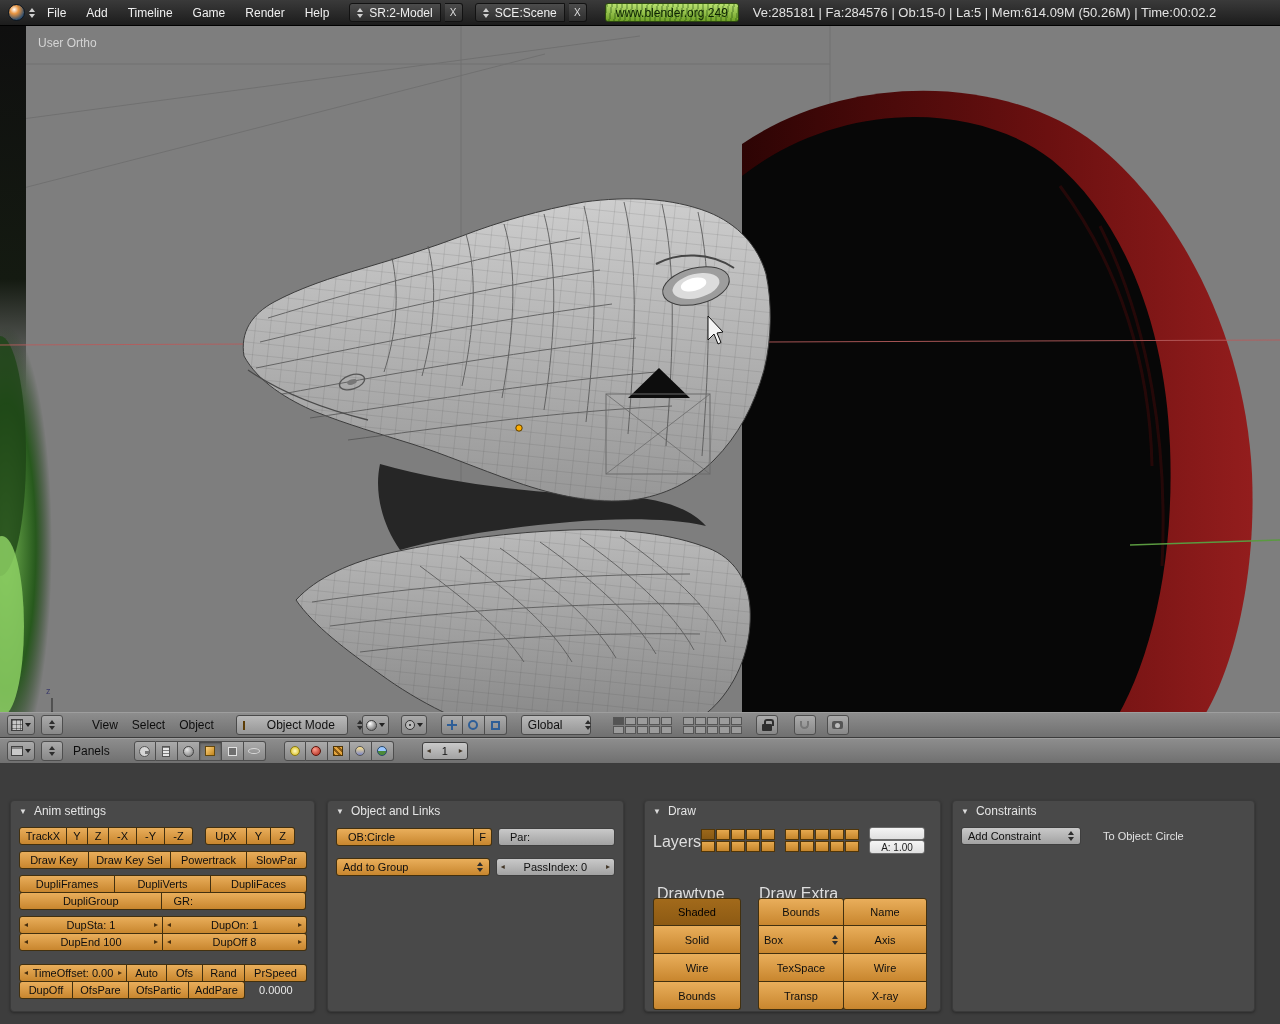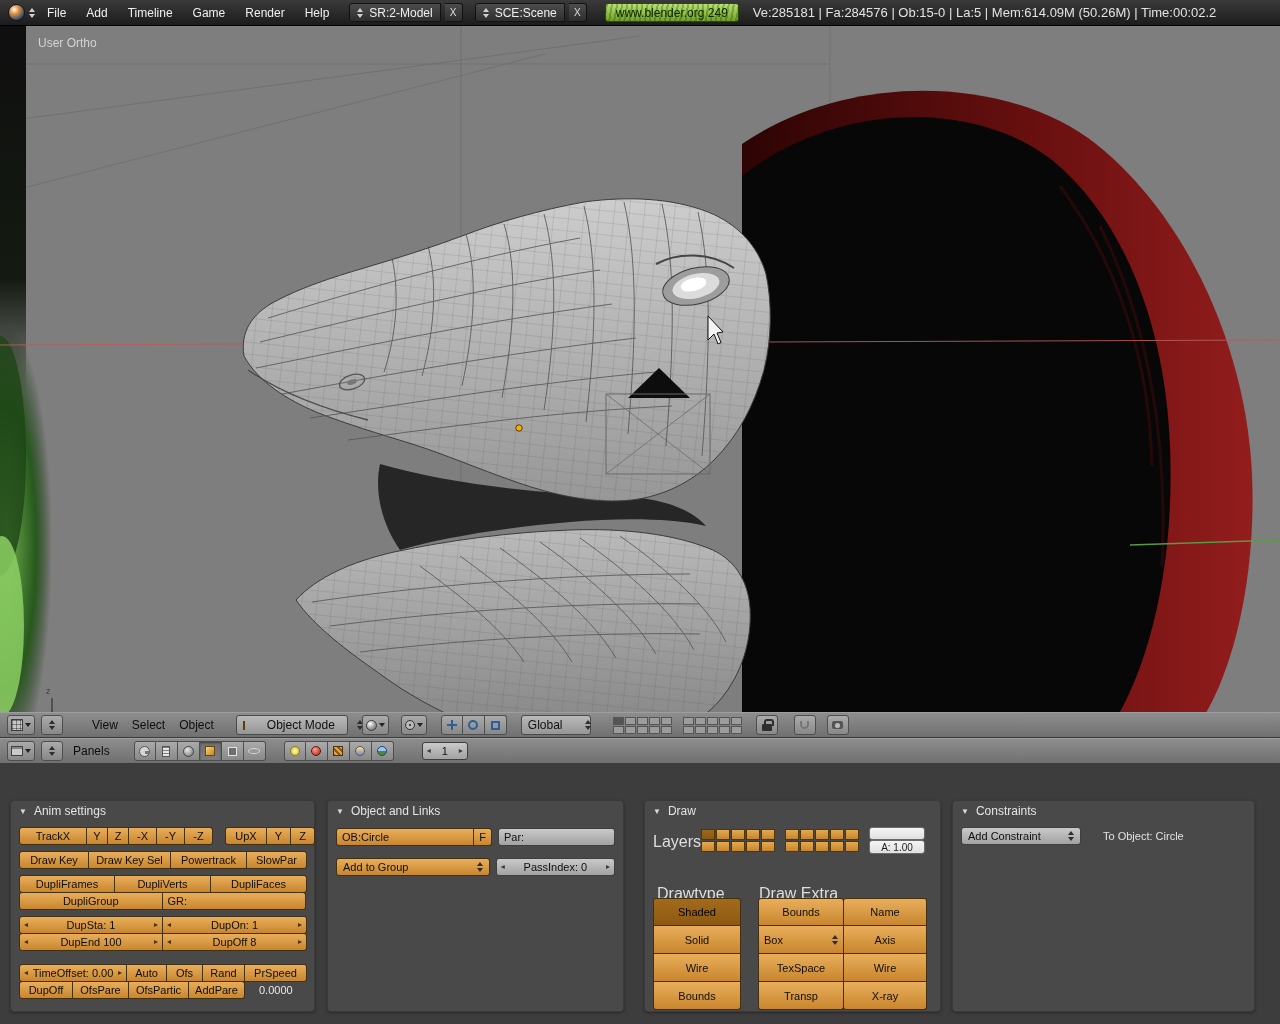--- a/index.html
+++ b/index.html
@@ -102,21 +102,21 @@
 .panel{position:absolute;top:36px;height:212px;background:#494949;border:1px solid #3a3a3a;border-radius:4px;
   box-shadow:0 1px 3px rgba(0,0,0,.35)}
 .phead{position:absolute;top:0;left:0;right:0;height:20px;display:flex;align-items:center;gap:7px;
   padding-left:8px;color:#e4e4e4;font-size:12px}
 .ptri{font-size:8px;color:#dcdcdc}
 .prow{position:absolute;left:8px;right:8px;display:flex;align-items:center}
 .plabel{position:absolute;color:#dedede;font-size:16px}
 .ob{height:18px;display:flex;align-items:center;justify-content:center;font-size:11px;color:#0e0e0e;
   background:linear-gradient(#e9ae5b,#c8862e);border:1px solid #42300f;border-radius:3px;overflow:hidden;white-space:nowrap}
 .ob.pressed{background:linear-gradient(#a26a1b,#8d5a13);color:#000}
-.ob.tf{justify-content:flex-start;padding-left:5px}
+.ob.tf{justify-content:flex-start;padding-left:11px}
 .ob.numf{justify-content:space-between;padding:0 4px}
 .ob.gray{background:linear-gradient(#c9c9c9,#a2a2a2);border-color:#3f3f3f;color:#101010}
 .ob.white{background:linear-gradient(#f5f5f5,#e0e0e0);border-color:#6b6b6b;color:#1d1d1d}
 .ar{font-size:8px;line-height:1;color:rgba(35,20,0,.8)}
 .grp{display:flex}
 .grp>.ob{border-radius:0}
 .grp>.ob+.ob{border-left-width:0}
 .grp>.ob:first-child{border-radius:3px 0 0 3px}
 .grp>.ob:last-child{border-radius:0 3px 3px 0}
 .vgrp{display:flex;flex-direction:column;position:absolute}
@@ -436,21 +436,21 @@
 
   <div class="panels-area">
 
     <div class="panel" style="left:10px;width:305px">
       <div class="phead">
           <span class="ptri">▼</span>
           <span>Anim settings</span>
         </div>
       <div class="prow" style="top:26px">
         <div class="grp">
-          <div class="ob" style="width:68px">TrackX</div>
+          <div class="ob" style="width:48px">TrackX</div>
           <div class="ob" style="width:21px">Y</div>
           <div class="ob" style="width:21px">Z</div>
           <div class="ob" style="width:28px">-X</div>
           <div class="ob" style="width:28px">-Y</div>
           <div class="ob" style="width:28px">-Z</div>
         </div>
         <div class="grp" style="margin-left:12px">
           <div class="ob" style="width:42px">UpX</div>
           <div class="ob" style="width:24px">Y</div>
           <div class="ob" style="width:24px">Z</div>

